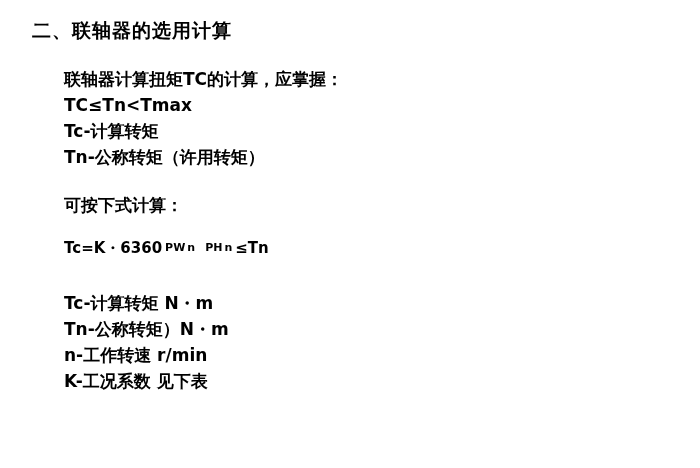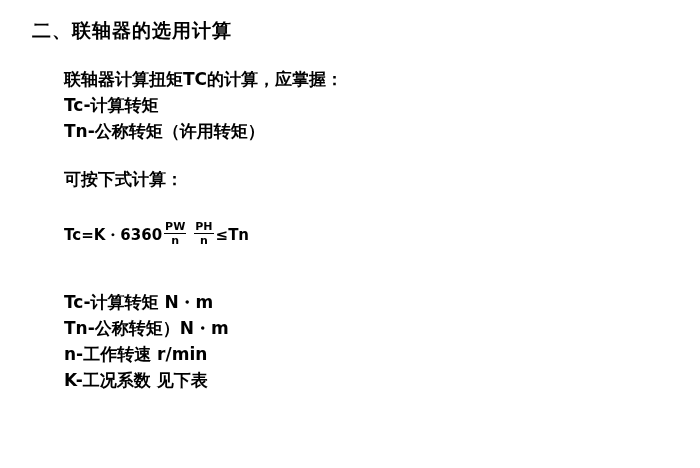--- a/index.html
+++ b/index.html
@@ -52,24 +52,23 @@
   .formula {
     font-size: 15px;
     font-weight: bold;
     line-height: 28px;
     white-space: nowrap;
     display: flex;
     align-items: center;
   }
   .frac {
     display: inline-flex;
-    flex-direction: column;
     align-items: center;
     vertical-align: middle;
-    margin: 14px 2px;
+    margin: 8px 2px;
     position: relative;
     top: -1px;
   }
   .frac .num {
     font-size: 11px;
     line-height: 11px;
     padding: 0 1px;
   }
   .frac .bar {
     width: 100%;
@@ -91,20 +90,21 @@
 <body>
 
 <div class="slide">
 
   <div class="title">二、联轴器的选用计算</div>
 
   <div class="body-block">
 
     <div class="line">联轴器计算扭矩TC的计算，应掌握：</div>
 
+    <div class="line">TC≤Tn&lt;Tmax</div>
     <div class="line">Tc-计算转矩</div>
     <div class="line">Tn-公称转矩（许用转矩）</div>
 
     <div class="gap-sm"></div>
 
     <div class="line">可按下式计算：</div>
 
     <div class="gap-md"></div>
 
     <div class="formula">

